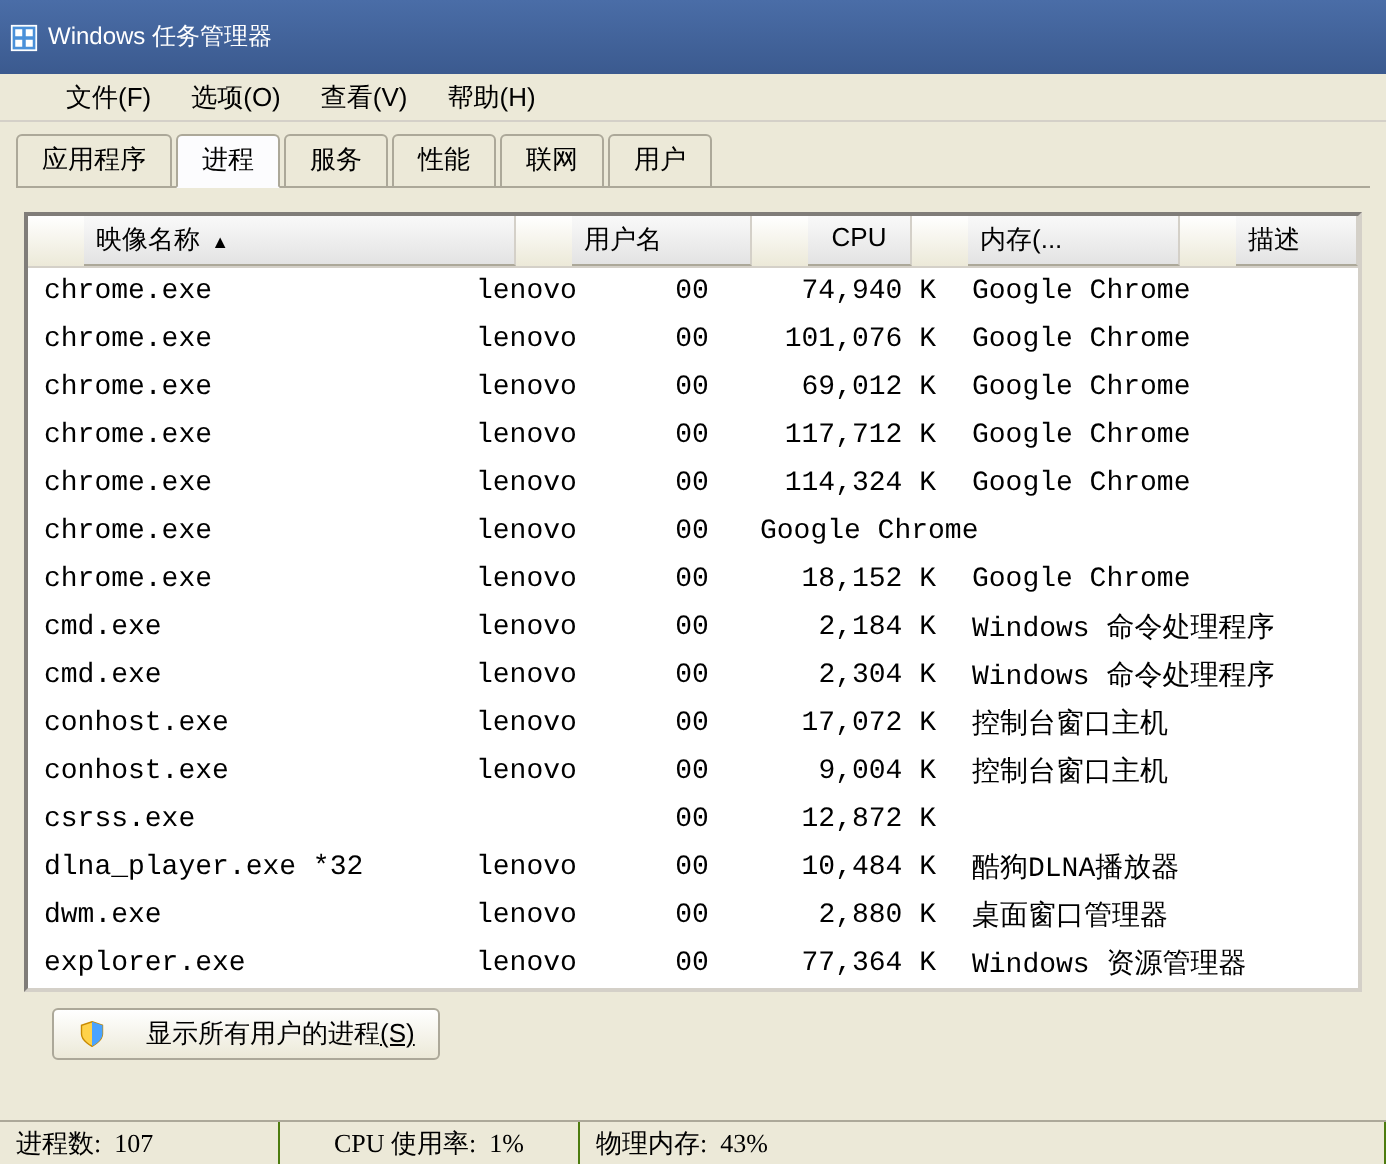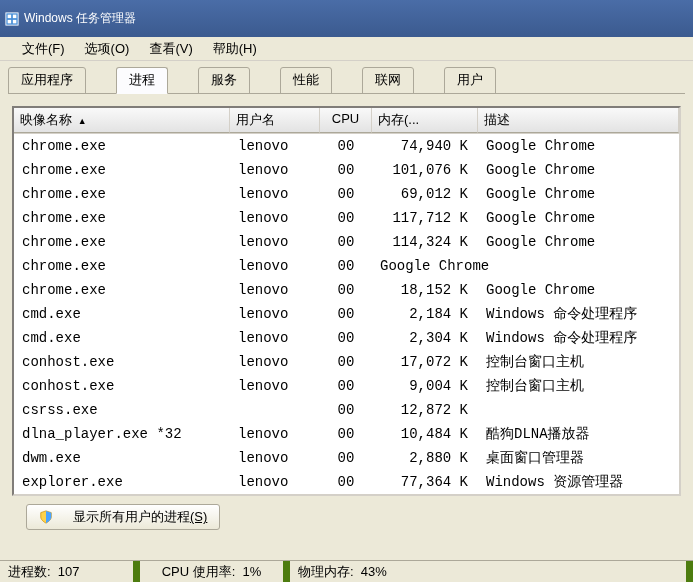--- a/index.html
+++ b/index.html
@@ -2,50 +2,50 @@
 <html><head>
 <meta charset="utf-8">
 <style>
 * { box-sizing: border-box; margin: 0; padding: 0; }
 body { font-family: "Microsoft YaHei", "SimSun", Tahoma, sans-serif; font-size: 12px; background: #ece9d8; width: 693px; height: 582px; overflow: hidden; }
 
 .titlebar { background: linear-gradient(to bottom, #4a6da7, #3b5a8f); color: #fff; height: 37px; display: flex; align-items: center; padding: 0 4px; font-size: 12px; }
 .titlebar-icon { width: 16px; height: 16px; margin-right: 4px; display: inline-flex; align-items: center; justify-content: center; }
 .titlebar-text { font-weight: normal; }
 
-.menubar { background: #ece9d8; height: 24px; display: flex; align-items: center; padding: 0 12px; border-bottom: 1px solid #d4d0c8; }
+.menubar { background: #ece9d8; height: 24px; display: flex; align-items: center; padding: 0 23px; border-bottom: 1px solid #d4d0c8; }
 .menu-item { padding: 2px 10px; cursor: default; font-size: 13px; }
 
-.tabbar { display: flex; padding: 6px 8px 0 8px; background: #ece9d8; position: relative; gap: 28px; }
+.tabbar { display: flex; padding: 6px 8px 0 8px; background: #ece9d8; position: relative; }
 .tab { padding: 3px 12px 4px; font-size: 13px; border: 1px solid #aca899; background: #ece9d8; margin-right: 2px; border-top-left-radius: 3px; border-top-right-radius: 3px; position: relative; cursor: default; }
 .tab.active { background: #fcfcfe; border-bottom: 1px solid #fcfcfe; z-index: 2; }
 .tab-panel-border { position: absolute; left: 8px; right: 8px; bottom: 0; height: 1px; background: #aca899; z-index: 1; }
 
 .content { padding: 12px; background: #ece9d8; }
 .listview { border: 2px inset #d4d0c8; background: #fff; height: 390px; overflow: hidden; }
 .list-header { display: flex; background: linear-gradient(to bottom, #fff, #ece9d8); border-bottom: 1px solid #d4d0c8; }
-.list-header-cell { padding: 3px 6px; border-right: 1px solid #d4d0c8; border-bottom: 1px solid #aca899; font-size: 13px; background: linear-gradient(to bottom, #f9f9f9, #e3e3e3); cursor: default; white-space: nowrap; overflow: hidden; }
+.list-header-cell { padding: 3px 6px; border-right: 1px solid #d4d0c8; border-bottom: 1px solid #aca899; font-size: 13px; background: linear-gradient(to bottom, #f9f9f9, #e3e3e3); cursor: default; white-space: nowrap; overflow: hidden; margin-left: 28px; }
 .sort-arrow { font-size: 9px; margin-left: 2px; }
 
 .list-body { overflow-y: auto; height: calc(100% - 22px); }
 .list-row { display: flex; height: 24px; align-items: center; font-family: "Courier New", "SimSun", monospace; font-size: 14px; }
 .list-cell { padding: 1px 8px; white-space: nowrap; overflow: hidden; }
 
 .col-name { width: 216px; }
 .col-user { width: 90px; }
 .col-cpu { width: 52px; text-align: center; }
 .col-mem { width: 106px; text-align: right; padding-right: 10px; }
 .col-desc { flex: 1; }
 
 .footer-area { padding: 8px 14px; background: #ece9d8; }
 .show-all-btn { padding: 3px 12px; font-size: 13px; border: 1px solid #aca899; background: linear-gradient(to bottom, #fff, #ece9d8); border-radius: 3px; display: inline-flex; align-items: center; gap: 20px; cursor: default; }
 .shield-icon { width: 14px; height: 14px; display: inline-flex; }
 
 .statusbar { position: absolute; bottom: 0; left: 0; right: 0; display: flex; border-top: 1px solid #aca899; background: #ece9d8; height: 22px; font-size: 13px; }
-.status-cell { padding: 2px 8px; border-right: 7px solid #4d7c0f; display: flex; align-items: center; }
+.status-cell { padding: 2px 8px; border-right: 1px solid #4d7c0f; display: flex; align-items: center; font-family: Liberation Serif, serif; }
 .status-cell.st1 { width: 140px; }
 .status-cell.st2 { width: 150px; justify-content: center; }
 .status-cell.st3 { flex: 1; }
 
 .underline { text-decoration: underline; }
 </style>
 </head>
 <body>
 
 <div class="titlebar">

